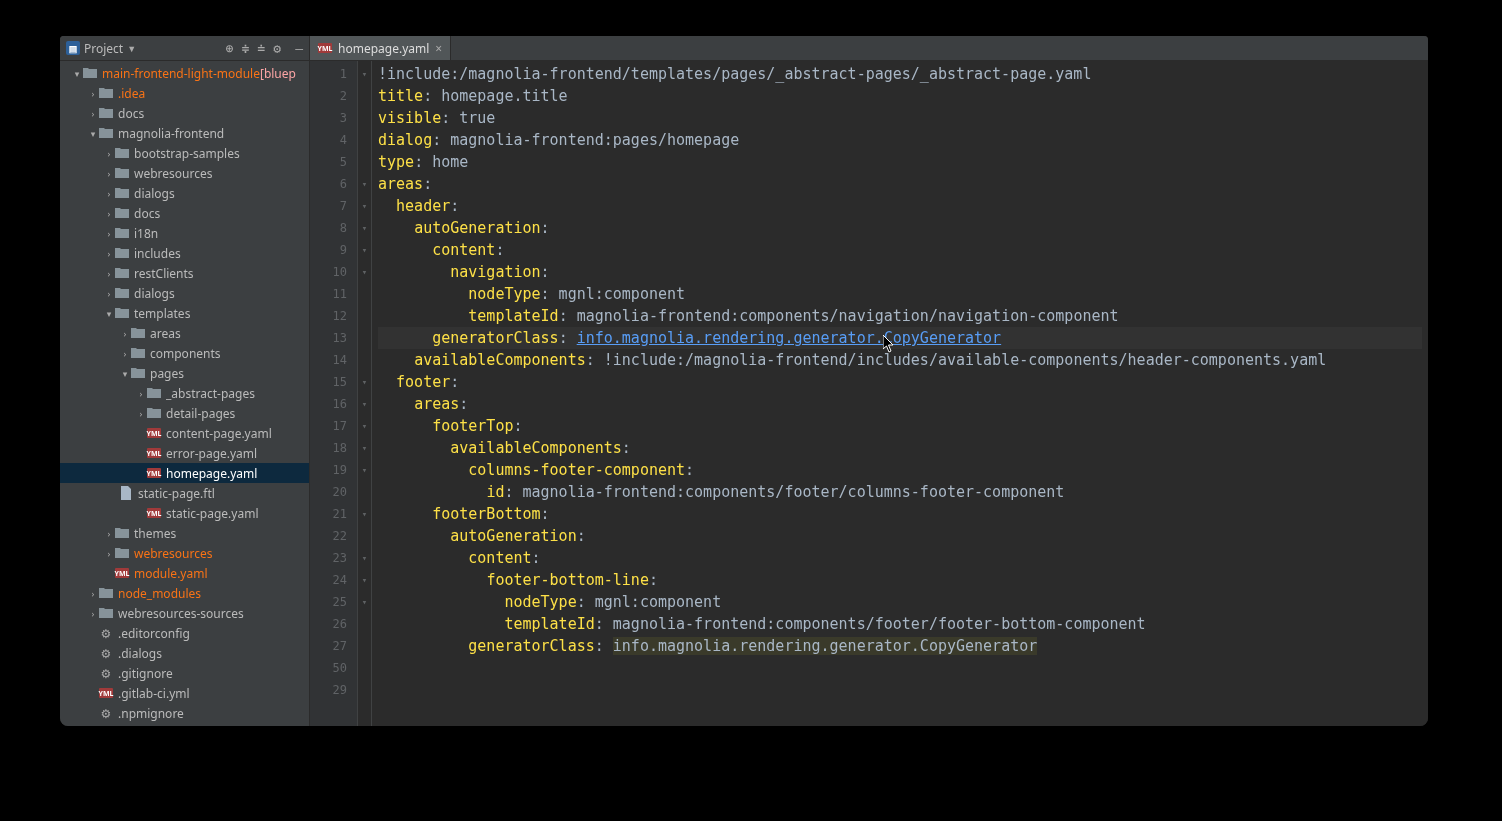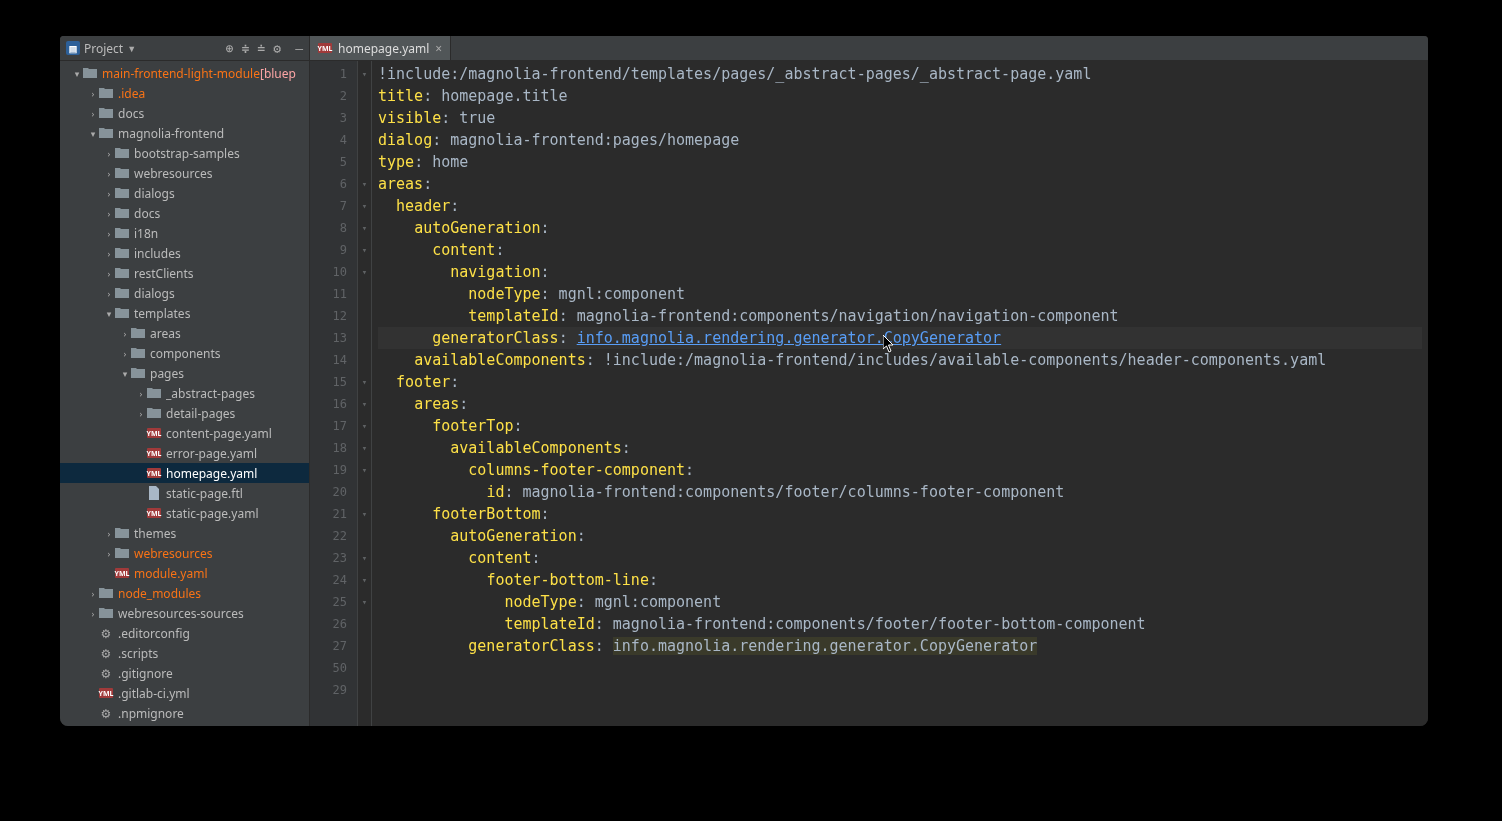--- a/index.html
+++ b/index.html
@@ -378,21 +378,21 @@
           </span>
           <span>error-page.yaml</span>
         </div>
         <div class="tree-row selected" style="padding-left: 76px;">
           <span class="arrow"></span>
           <span class="ficon">
             <span class="yaml-icon">YML</span>
           </span>
           <span>homepage.yaml</span>
         </div>
-        <div class="tree-row" style="padding-left: 76px;">
+        <div class="tree-row" style="padding-left: 48px;">
           <span class="arrow"></span>
           <span class="ficon">
             <svg width="12" height="14" viewBox="0 0 12 14">
               <path d="M1 0 L8 0 L11 3 L11 14 L1 14 Z" fill="#a9b7c6"></path>
             </svg>
           </span>
           <span>static-page.ftl</span>
         </div>
         <div class="tree-row" style="padding-left: 76px;">
           <span class="arrow"></span>
@@ -449,21 +449,21 @@
           <span class="ficon">
             <span class="cfg-icon">⚙</span>
           </span>
           <span>.editorconfig</span>
         </div>
         <div class="tree-row" style="padding-left: 28px;">
           <span class="arrow"></span>
           <span class="ficon">
             <span class="cfg-icon">⚙</span>
           </span>
-          <span>.scripts</span>
+          <span>.dialogs</span>
         </div>
         <div class="tree-row" style="padding-left: 28px;">
           <span class="arrow"></span>
           <span class="ficon">
             <span class="cfg-icon">⚙</span>
           </span>
           <span>.gitignore</span>
         </div>
         <div class="tree-row" style="padding-left: 28px;">
           <span class="arrow"></span>

